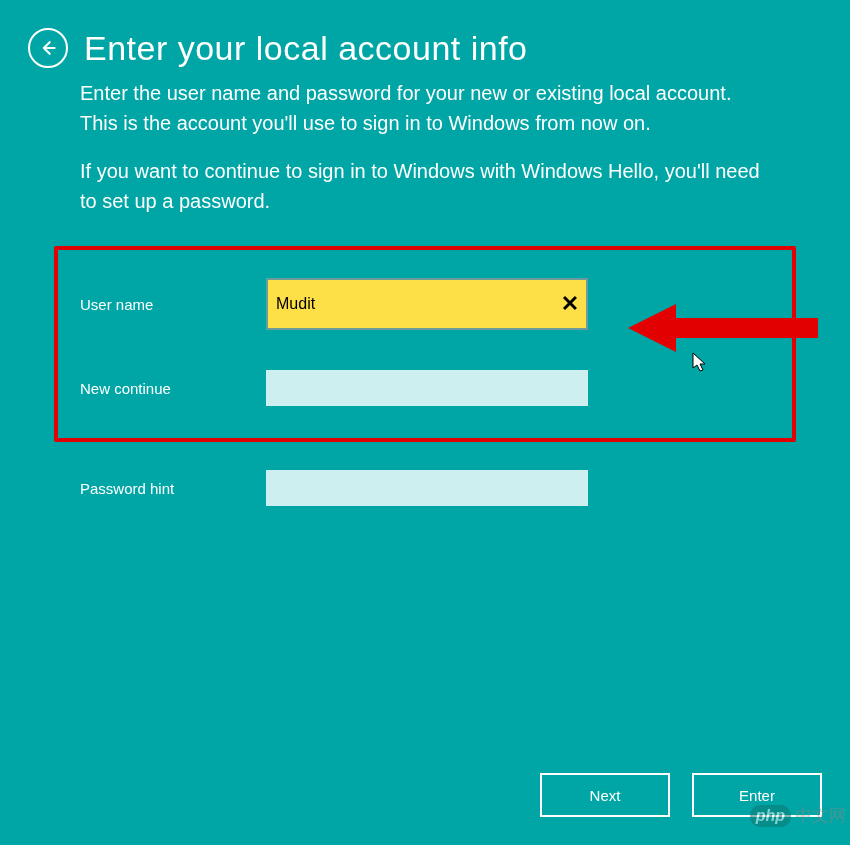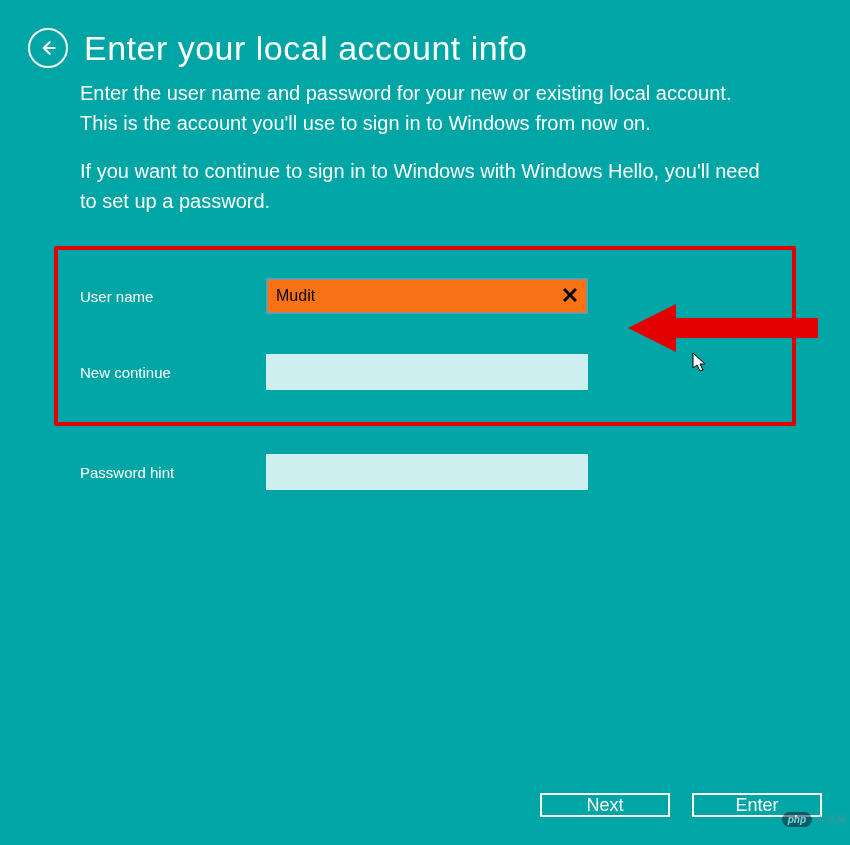--- a/index.html
+++ b/index.html
@@ -82,22 +82,22 @@
       width: 186px;
       font-size: 15px;
       font-weight: 400;
     }
     .input-wrapper {
       position: relative;
       width: 322px;
     }
     .text-input {
       width: 322px;
-      height: 36px;
-      background: #f97316;
+      height: 52px;
+      background: #fde047;
       border: 2px solid #6B9B9B;
       padding: 4px 36px 4px 8px;
       font-size: 16px;
       color: #000000;
       font-family: inherit;
     }
     .text-input.pale {
       background: #CDEFF0;
       border: none;
       height: 36px;
@@ -133,49 +133,49 @@
     }
     .footer {
       position: absolute;
       bottom: 28px;
       right: 28px;
       display: flex;
       gap: 22px;
     }
     .action-button {
       width: 130px;
-      height: 24px;
+      height: 44px;
       background: transparent;
       border: 2px solid #FFFFFF;
       color: #FFFFFF;
-      font-size: 18px;
+      font-size: 15px;
       font-family: inherit;
       cursor: pointer;
     }
     .watermark {
       position: absolute;
       right: 4px;
       bottom: 18px;
       display: flex;
       align-items: center;
       gap: 4px;
       opacity: 0.5;
       pointer-events: none;
     }
     .watermark-badge {
-      background: #0f172a;
+      background: #0f766e;
       color: #fff;
-      font-size: 10px;
+      font-size: 16px;
       font-style: italic;
       font-weight: bold;
       padding: 2px 6px;
       border-radius: 10px;
     }
     .watermark-text {
-      font-size: 10px;
+      font-size: 17px;
       color: #888;
     }
   </style>
 </head>
 <body>
 
 <div class="header">
   <button class="back-button">
     <svg viewBox="0 0 24 24">
       <path d="M14 5 L7 12 L14 19 M7 12 L20 12" stroke="#FFFFFF" stroke-width="2.5" fill="none" stroke-linecap="round" stroke-linejoin="round"></path>

